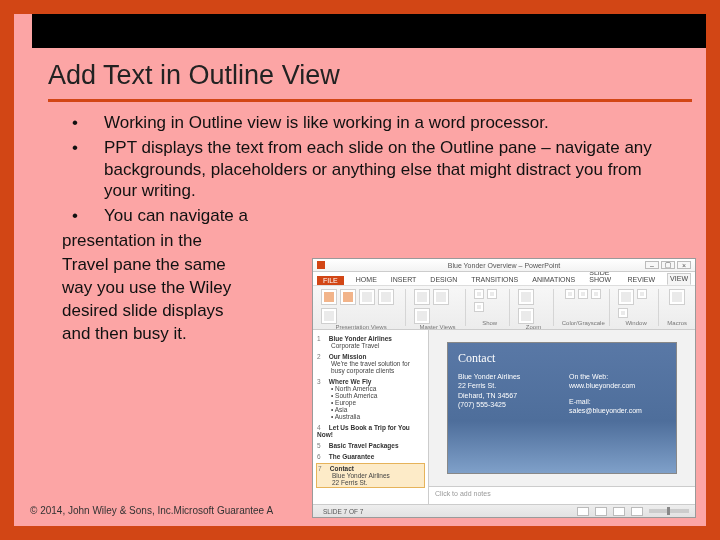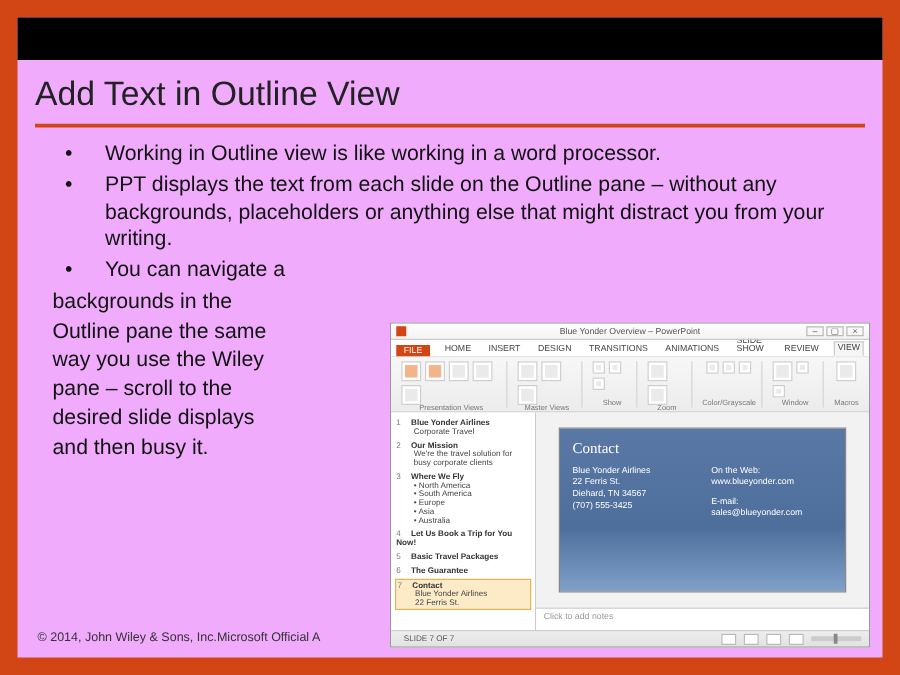--- a/index.html
+++ b/index.html
@@ -1,22 +1,23 @@
 <!DOCTYPE html>
 <html><head>
 <meta charset="utf-8">
 <style>
   * { box-sizing: border-box; margin: 0; padding: 0; }
   html, body { width: 720px; height: 540px; font-family: Arial, Helvetica, sans-serif; }
   .slide {
     width: 720px; height: 540px;
     border: 14px solid #d24615;
     position: relative;
-    background: #f0abfc;
+    background: #fca5a5;
     overflow: hidden;
+    padding-left: 20px;
   }
   .topband {
     height: 36px;
     background: #000;
     margin: -2px -2px 6px -2px;
   }
   .title {
     font-size: 27px;
     color: #222;
     padding: 6px 14px 2px 14px;
@@ -141,31 +142,30 @@
   <h1 class="title">Add Text in Outline View</h1>
   <hr class="title-rule">
 
   <div class="body">
     <div class="bul-row">
       <div class="bul-mark">•</div>
       <div class="bul-text">Working in Outline view is like working in a word processor.</div>
     </div>
     <div class="bul-row">
       <div class="bul-mark">•</div>
-      <div class="bul-text">PPT displays the text from each slide on the Outline pane – without any backgrounds, placeholders or anything else that might distract you from your writing.</div>
+      <div class="bul-text">PPT displays the text from each slide on the Outline pane – navigate any backgrounds, placeholders or anything else that might distract you from your writing.</div>
     </div>
     <div class="bul-row">
       <div class="bul-mark">•</div>
       <div class="bul-text">You can navigate a</div>
     </div>
     <div class="wrapped">
-      <div class="line">backgrounds in the</div>
-      <div class="line">Outline pane the same</div>
+      <div class="line">presentation in the</div>
+      <div class="line">Travel pane the same</div>
       <div class="line">way you use the Wiley</div>
-      <div class="line"> pane – scroll to the</div>
       <div class="line">desired slide displays</div>
       <div class="line">and then busy it.</div>
     </div>
   </div>
 
   <div class="ppt">
     <div class="ppt-titlebar">
       <div class="ppt-logo"></div>
       <div class="wintitle">Blue Yonder Overview – PowerPoint</div>
       <div class="winbtns">
@@ -316,15 +316,15 @@
       <div class="viewbtn"></div>
       <div class="viewbtn"></div>
       <div class="viewbtn"></div>
       <div class="viewbtn"></div>
       <div class="zoombar"></div>
     </div>
   </div>
 
   <div class="footer">
     <span>© 2014, John Wiley &amp; Sons, Inc.</span>
-    <span>Microsoft Official A</span>
+    <span>Microsoft Guarantee A</span>
   </div>
 </div>
 
 </body></html>

